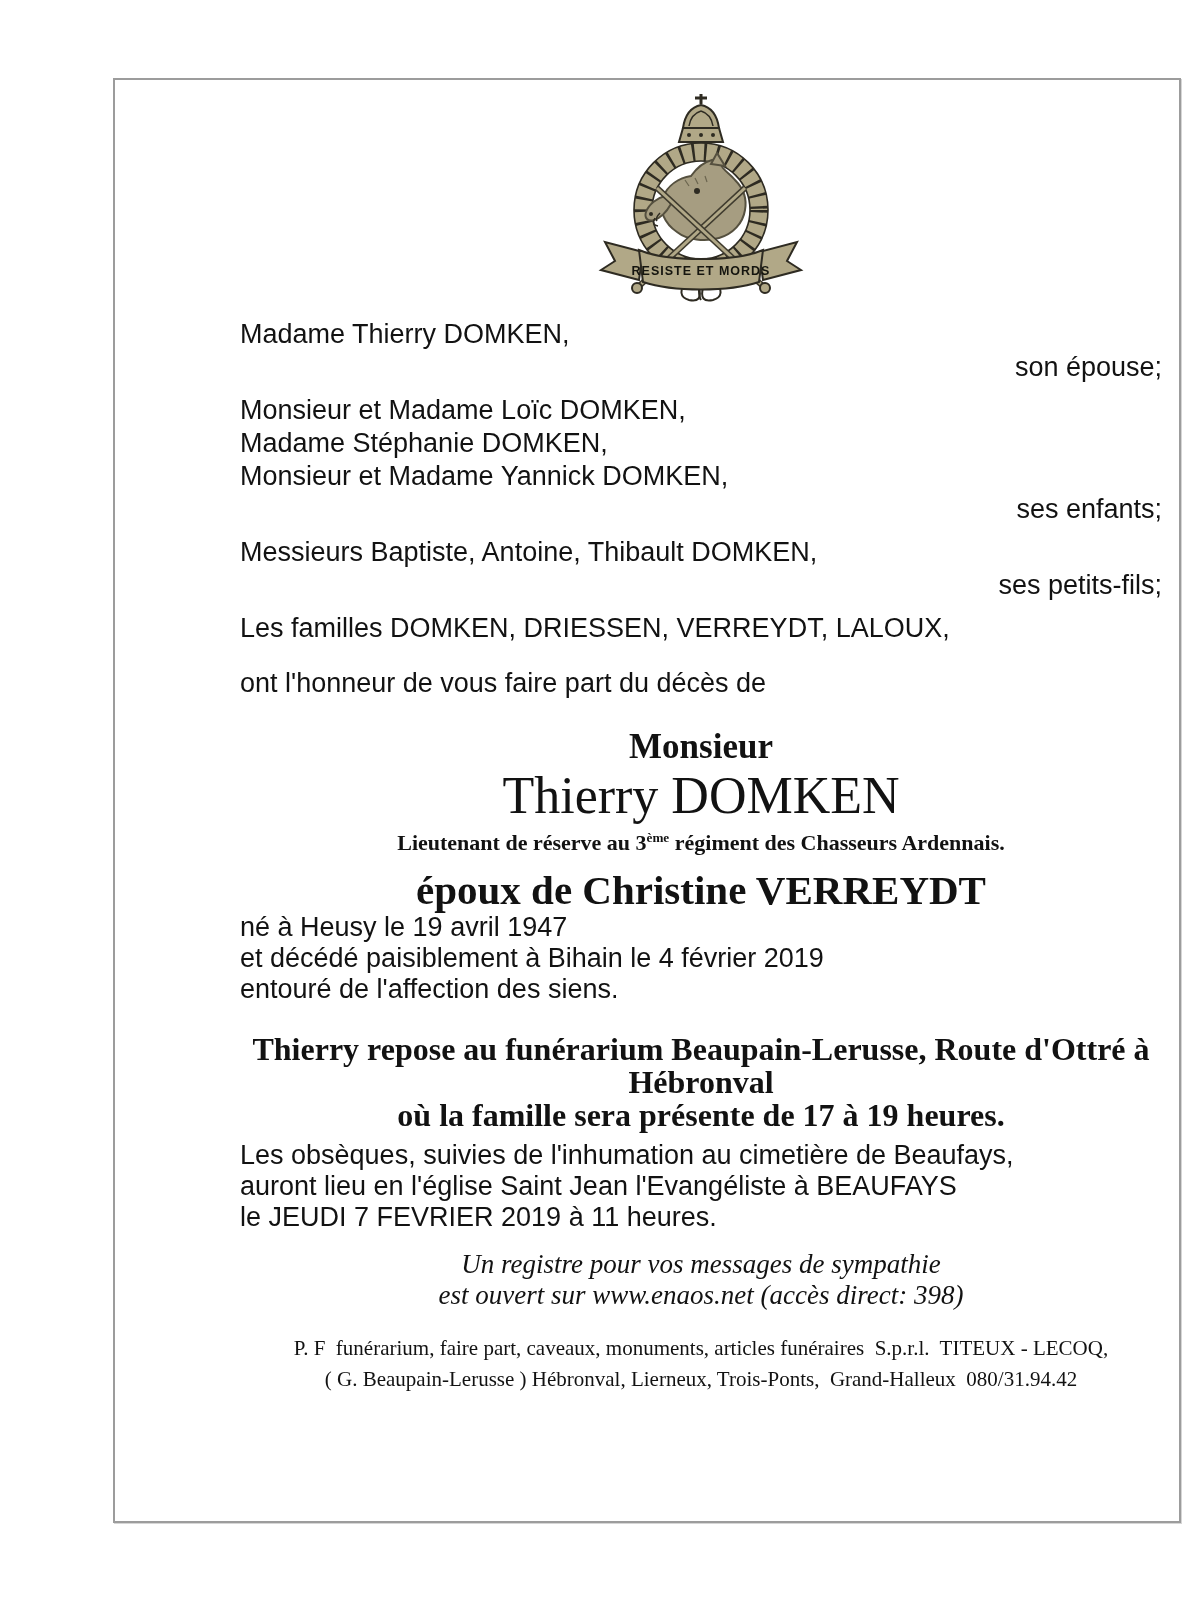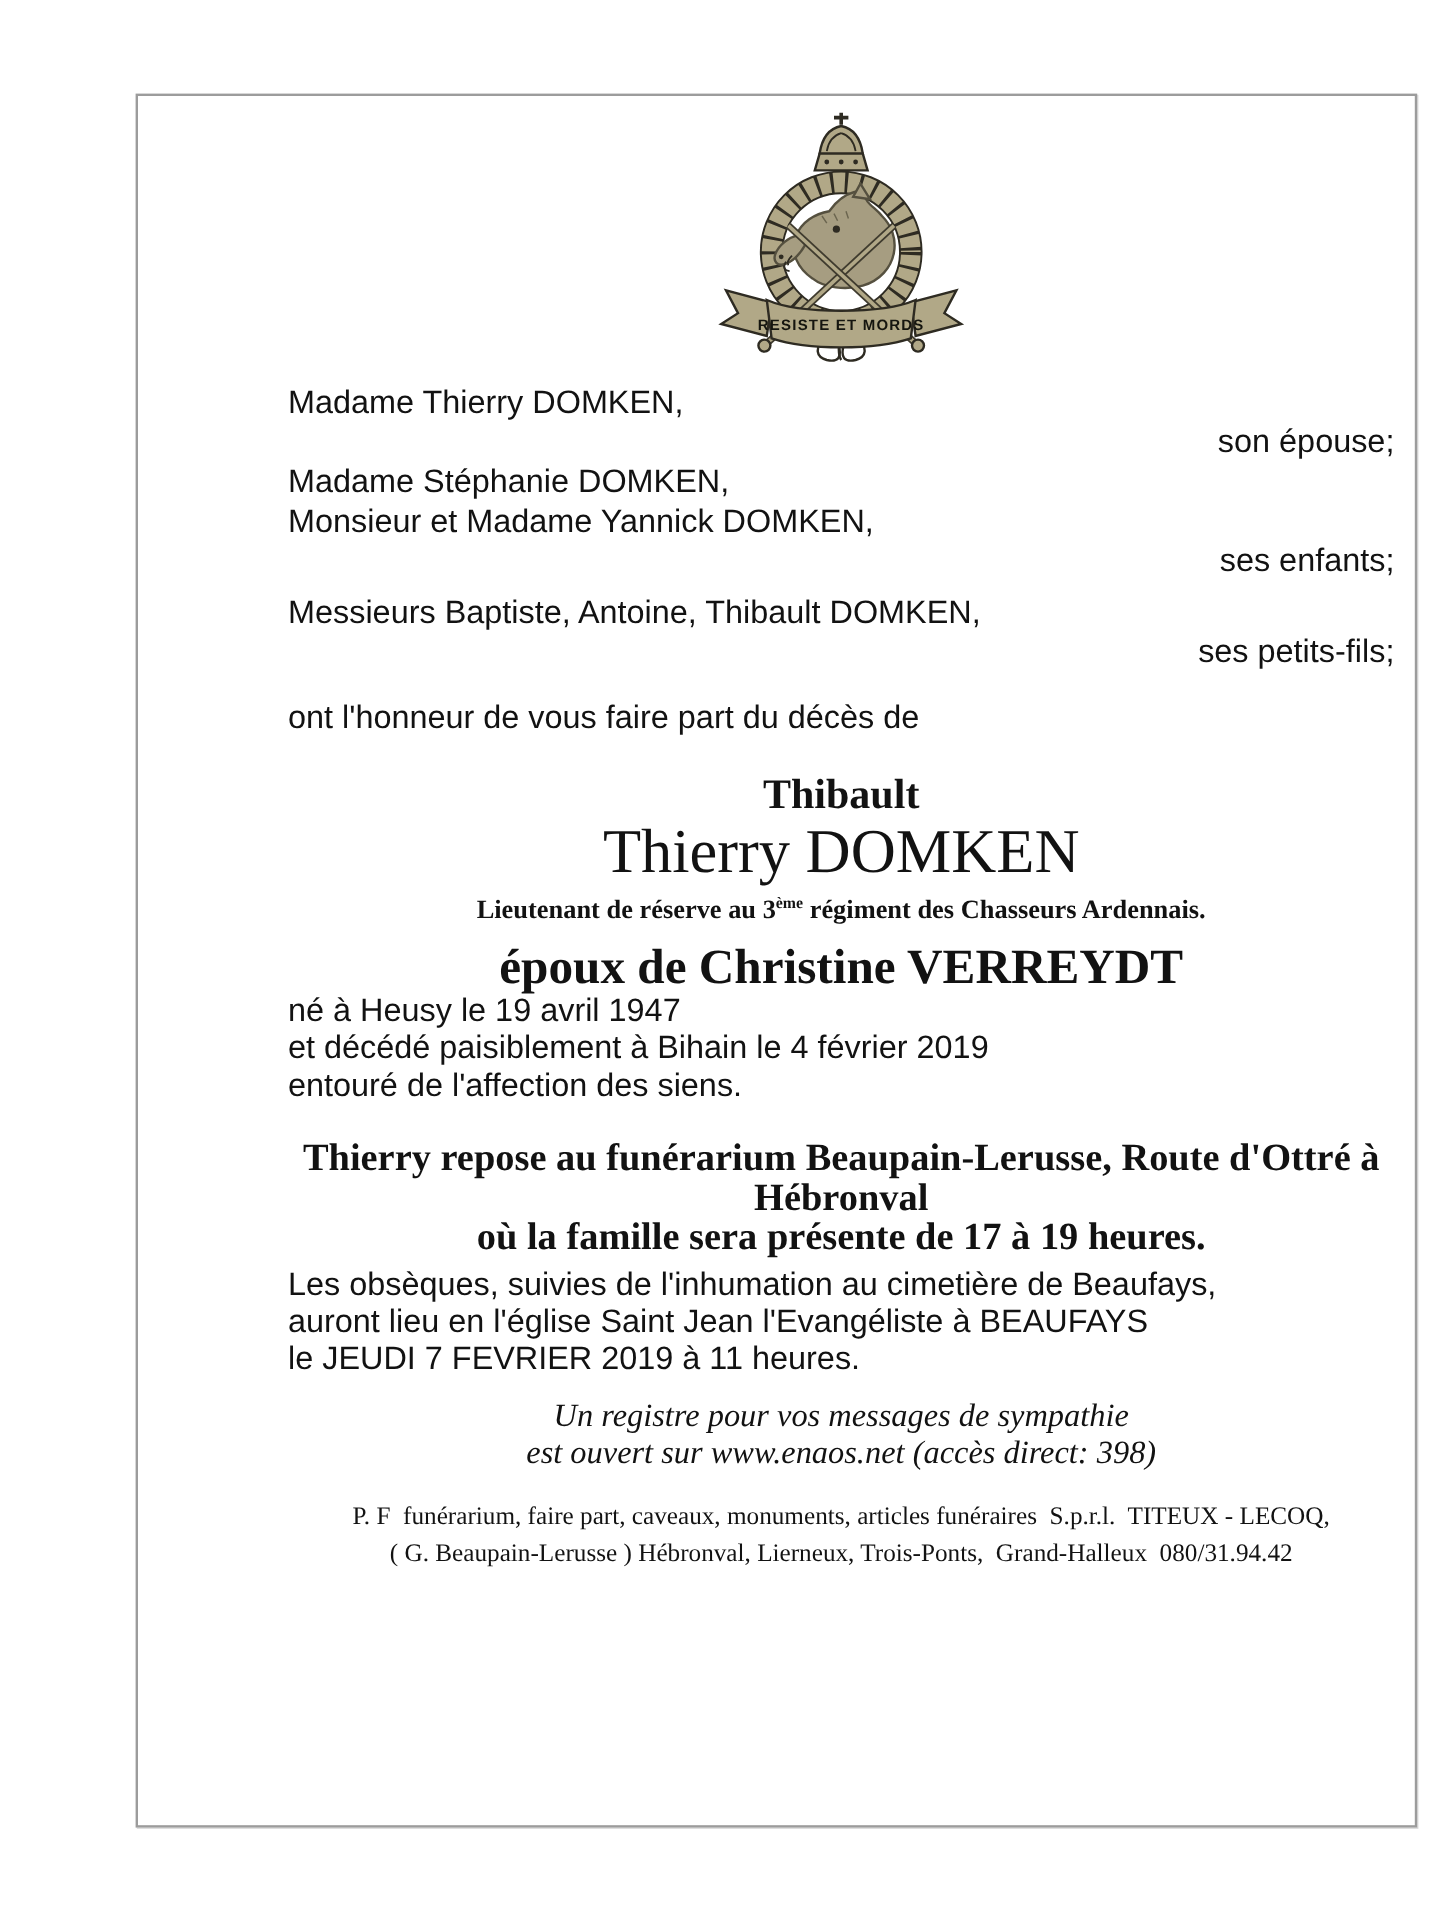--- a/index.html
+++ b/index.html
@@ -136,31 +136,33 @@
             <path d="M174,160 L212,150 L202,169 L216,178 L178,188 Z" fill="#b1a887" stroke="#2e2b22" stroke-width="2"></path>
             <path d="M54,158 C82,170 150,170 178,158 L174,190 C144,200 88,200 58,190 Z" fill="#b1a887" stroke="#2e2b22" stroke-width="2"></path>
             <text x="116" y="183" text-anchor="middle" font-family="Liberation Sans, DejaVu Sans, sans-serif" font-size="12.5" font-weight="bold" letter-spacing="1" fill="#15150f">RESISTE ET MORDS</text>
           </g>
         </svg>
       </div>
 
       <div class="sans" style="margin-top:12px;">Madame Thierry DOMKEN,</div>
       <div class="sans right">son épouse;</div>
 
+      <div class="sans mt10">Monsieur et Madame Loïc DOMKEN,</div>
       <div class="sans">Madame Stéphanie DOMKEN,</div>
       <div class="sans">Monsieur et Madame Yannick DOMKEN,</div>
       <div class="sans right">ses enfants;</div>
 
       <div class="sans mt10">Messieurs Baptiste, Antoine, Thibault DOMKEN,</div>
       <div class="sans right">ses petits-fils;</div>
 
+      <div class="sans mt10">Les familles DOMKEN, DRIESSEN, VERREYDT, LALOUX,</div>
 
       <div class="sans center mt22">ont l'honneur de vous faire part du décès de</div>
 
-      <div class="honorific">Thibault</div>
+      <div class="honorific">Monsieur</div>
       <div class="deceased-name">Thierry DOMKEN</div>
       <div class="rank-line"><span>Lieutenant de réserve au 3</span><sup>ème</sup><span> régiment des Chasseurs Ardennais.</span></div>
       <div class="spouse-of">époux de Christine VERREYDT</div>
 
       <div class="sans-sm center vitals">né à Heusy le 19 avril 1947</div>
       <div class="sans-sm center">et décédé paisiblement à Bihain le 4 février 2019</div>
       <div class="sans-sm center">entouré de l'affection des siens.</div>
 
       <div class="repose">Thierry repose au funérarium Beaupain-Lerusse, Route d'Ottré à Hébronval</div>
       <div class="repose" style="margin-top:0;">où la famille sera présente de 17 à 19 heures.</div>

